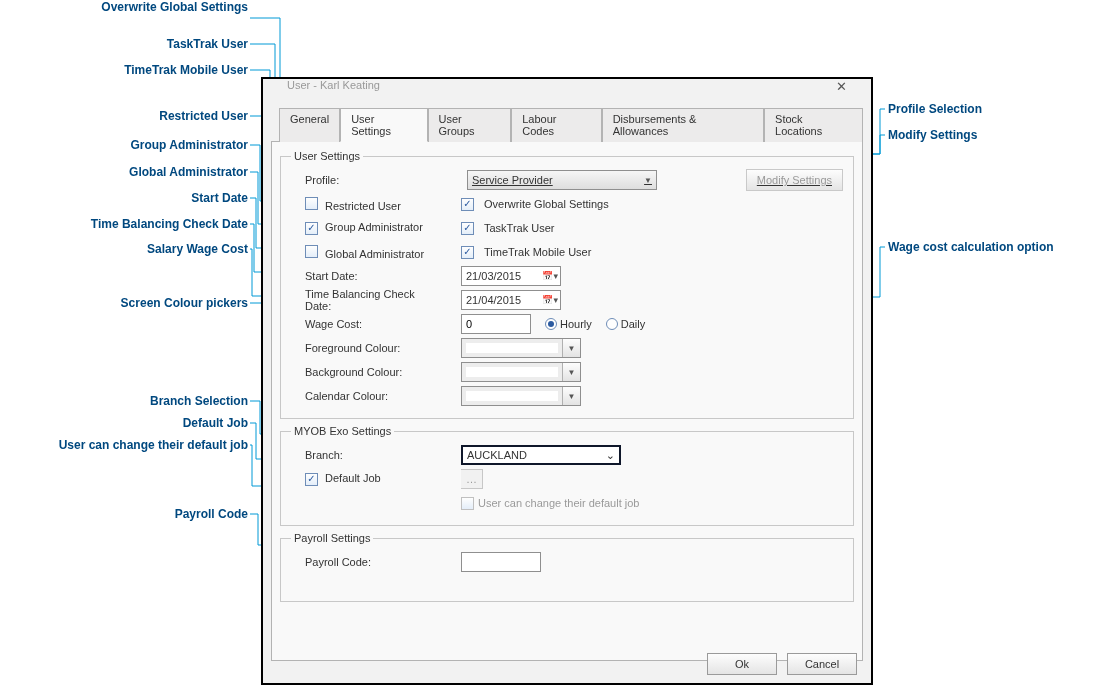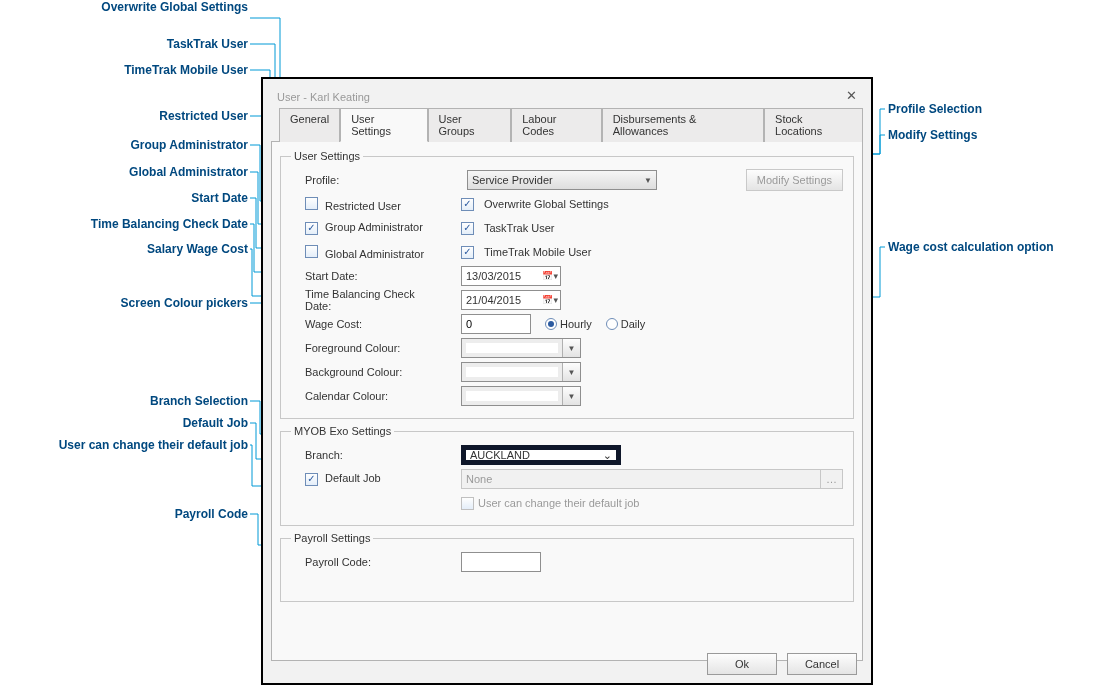--- a/index.html
+++ b/index.html
@@ -41,23 +41,23 @@
     left: 261px;
     top: 77px;
     width: 612px;
     height: 608px;
     background: #f2f2f2;
     border: 2px solid #000;
   }
   .titlebar {
     height: 24px;
     display: flex;
-    align-items: flex-end;
+    align-items: flex-start;
     justify-content: space-between;
-    padding: 0 14px;
+    padding: 0 24px;
     background: #f2f2f2;
     color: #999;
   }
   .titlebar .close {
     font-size: 13px;
     color: #555;
     cursor: pointer;
   }
   .tabs {
     display: flex;
@@ -194,21 +194,21 @@
   .color-picker .drop {
     width:18px;
     background: linear-gradient(#fdfdfd,#e3e3e3);
     border-left:1px solid #b0b0b0;
     display:flex;
     align-items:center;
     justify-content:center;
   }
   .select {
     height:20px;
-    border:5px solid #0f172a;
+    border:2px solid #0f172a;
     background:#fff;
     padding:0 4px;
     display:flex;
     align-items:center;
     justify-content:space-between;
     font-size:11px;
     cursor:pointer;
   }
   .btn {
     height:22px;
@@ -336,21 +336,21 @@
     <div class="tab">Stock Locations</div>
   </div>
 
   <div class="tab-body">
 
     <fieldset>
       <legend>User Settings</legend>
 
       <div class="row">
         <div class="label indent">Profile:</div>
-        <div class="control-col" style="flex:1; justify-content:flex-start;">
+        <div class="control-col" style="flex:1; justify-content:flex-start;text-decoration:underline;">
           <div style="width:30px;"></div>
           <div class="combo profile-combo">
             <span>Service Provider</span>
             <span class="arrow">▼</span>
           </div>
           <div style="flex:1;"></div>
           <div class="btn muted">Modify Settings</div>
         </div>
       </div>
 
@@ -387,21 +387,21 @@
         <div class="control-col">
           <span class="checkbox checked"></span>
           <span>TimeTrak Mobile User</span>
         </div>
       </div>
 
       <div class="row">
         <div class="label indent">Start Date:</div>
         <div style="width:30px;"></div>
         <div class="date-input">
-          <span>13/03/2015</span>
+          <span>21/03/2015</span>
           <span class="cal">📅▾</span>
         </div>
       </div>
 
       <div class="row">
         <div class="label indent">Time Balancing Check Date:</div>
         <div style="width:30px;"></div>
         <div class="date-input">
           <span>21/04/2015</span>
           <span class="cal">📅▾</span>
@@ -465,23 +465,20 @@
           <span class="arrow">⌄</span>
         </div>
       </div>
 
       <div class="row">
         <div class="label indent">
           <span class="checkbox checked"></span>
           <span>Default Job</span>
         </div>
         <div style="width:30px;"></div>
-        <div class="default-job-input">
-          <span>None</span>
-        </div>
         <div class="ellipsis-btn">…</div>
       </div>
 
       <div class="row">
         <div class="label indent"></div>
         <div style="width:30px;"></div>
         <span class="checkbox" style="border-color:#c0c0c0;"></span>
         <span class="muted-text">User can change their default job</span>
       </div>
     </fieldset>

